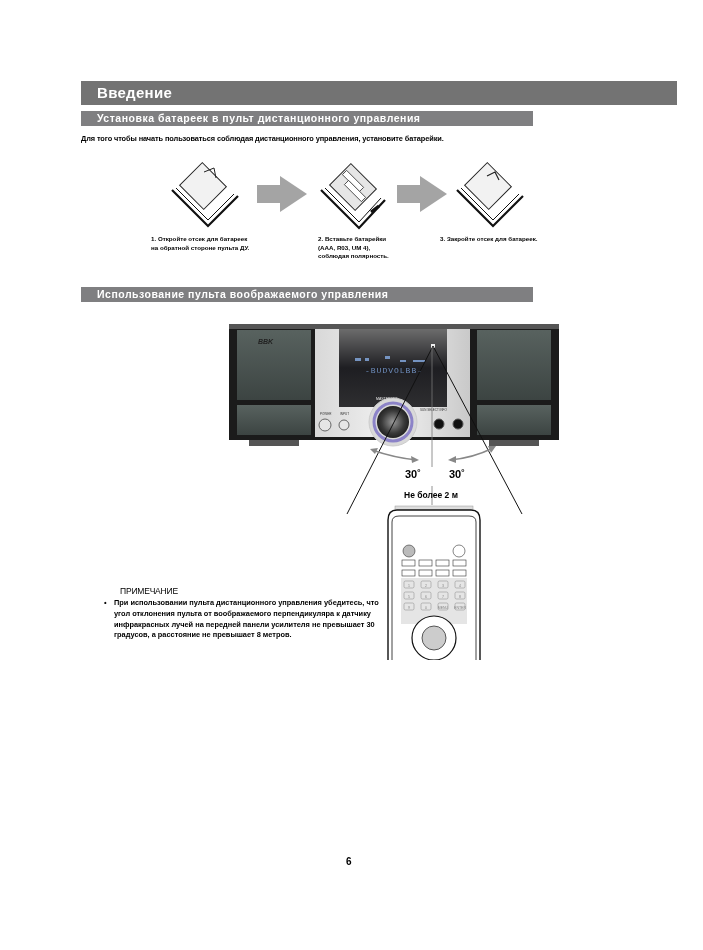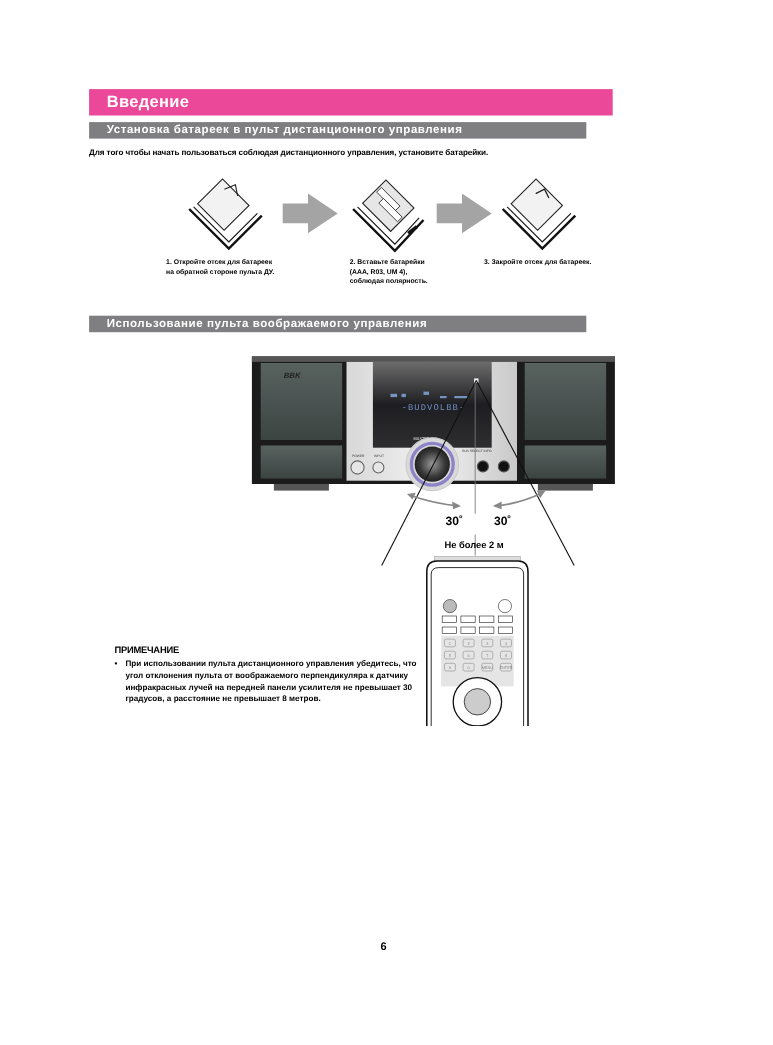--- a/index.html
+++ b/index.html
@@ -1,25 +1,25 @@
 <!DOCTYPE html>
 <html><head>
 <meta charset="utf-8">
 <style>
   html, body { margin: 0; padding: 0; background: #ffffff; }
   body { width: 703px; height: 950px; position: relative; overflow: hidden;
          font-family: "Liberation Sans", sans-serif; color: #000; }
   .abs { position: absolute; }
-  .title-bar { left: 81px; top: 81px; width: 476px; height: 24px; background: #ec4899; }
+  .title-bar { left: 81px; top: 81px; width: 596px; height: 24px; background: #737373; }
   .title-bar span { position: absolute; left: 16px; top: 3px; color: #fff; font-weight: bold; font-size: 15px; letter-spacing: 0.3px; }
   .sub-bar { left: 81px; width: 452px; height: 15px; background: #7f7f81; }
   .sub-bar span { position: absolute; left: 16px; top: 1px; color: #fff; font-weight: bold; font-size: 10.5px; letter-spacing: 0.5px; }
   .intro { left: 81px; top: 134px; font-size: 7.4px; font-weight: bold; letter-spacing: -0.1px; }
   .step-cap { font-size: 6.2px; font-weight: bold; line-height: 8.5px; }
-  .note-title { left: 104px; top: 586px; font-size: 8.5px; font-weight: bold; letter-spacing: -0.2px; }
+  .note-title { left: 120px; top: 586px; font-size: 8.5px; font-weight: normal; letter-spacing: -0.2px; }
   .note-body { left: 104px; top: 598px; width: 280px; font-size: 7.4px; font-weight: bold; line-height: 10.8px; }
   .note-body .bullet { position: absolute; left: 0; top: 0; }
   .note-body .txt { position: absolute; left: 10px; top: 0; width: 272px; }
   .page-num { left: 346px; top: 856px; font-size: 10px; font-weight: bold; }
   .angle-label { font-size: 11px; font-weight: bold; }
   .dist-label { font-size: 8.5px; font-weight: bold; }
 </style>
 </head>
 <body>
 

